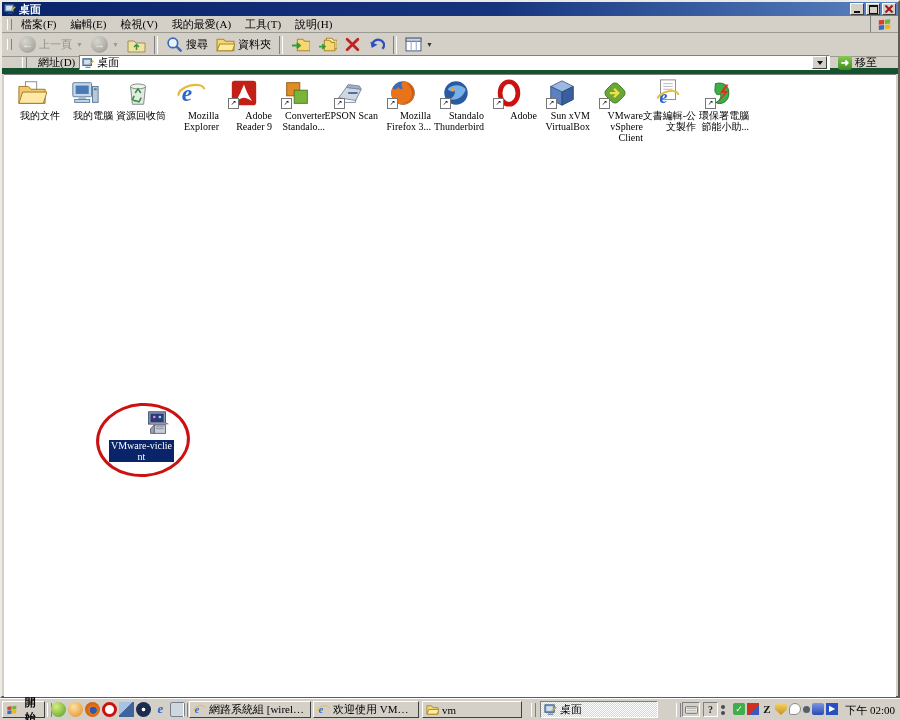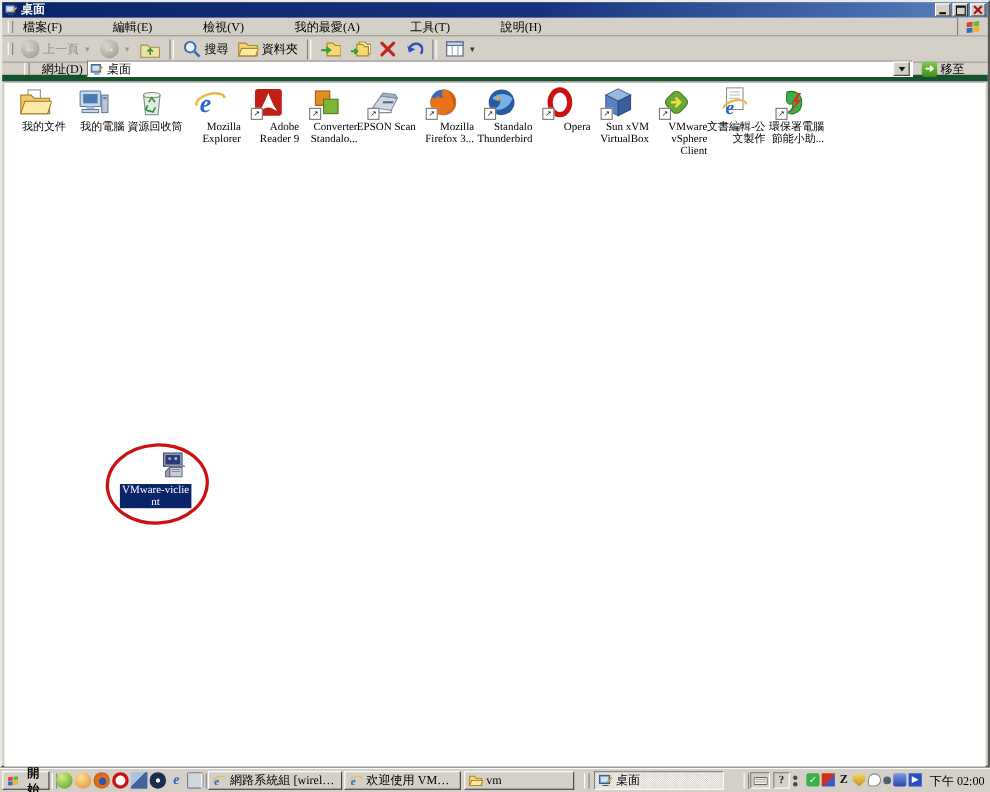--- a/index.html
+++ b/index.html
@@ -147,21 +147,21 @@
             <span class="g-rest"></span>
           </button>
         <button class="wbtn">
             <span class="g-close"></span>
           </button>
       </span>
     </div>
 
     <div class="menubar">
       <span class="grip"></span>
-      <span id="menu-items" style="display:flex;gap:32px;">
+      <span id="menu-items" style="display:flex;">
           <span class="menu-item">檔案(F)</span>
           <span class="menu-item">編輯(E)</span>
           <span class="menu-item">檢視(V)</span>
           <span class="menu-item">我的最愛(A)</span>
           <span class="menu-item">工具(T)</span>
           <span class="menu-item">說明(H)</span>
         </span>
       <span class="brand">
         <svg viewBox="0 0 16 16">
             <g transform="skewY(-6) translate(0,1)">
@@ -361,21 +361,21 @@
             </div>
             <div class="ilabel">Standalo Thunderbird</div>
           </div>
           <div class="icell">
             <div class="ico32">
               <svg viewBox="0 0 32 32">
                 <ellipse cx="16" cy="16" rx="9.5" ry="12" fill="none" stroke="#cc1111" stroke-width="5"></ellipse>
               </svg>
               <div class="sc">↗</div>
             </div>
-            <div class="ilabel">Opera</div>
+            <div class="ilabel">Adobe</div>
           </div>
           <div class="icell">
             <div class="ico32">
               <svg viewBox="0 0 32 32">
                 <path d="M16 3l12 6-12 6L4 9z" fill="#9ab8e0" stroke="#4a6a9a"></path>
                 <path d="M4 9l12 6v14L4 23z" fill="#5a82c0" stroke="#3a5a8a"></path>
                 <path d="M28 9l-12 6v14l12-6z" fill="#3a5e9e" stroke="#2a4a7a"></path>
               </svg>
               <div class="sc">↗</div>
             </div>

